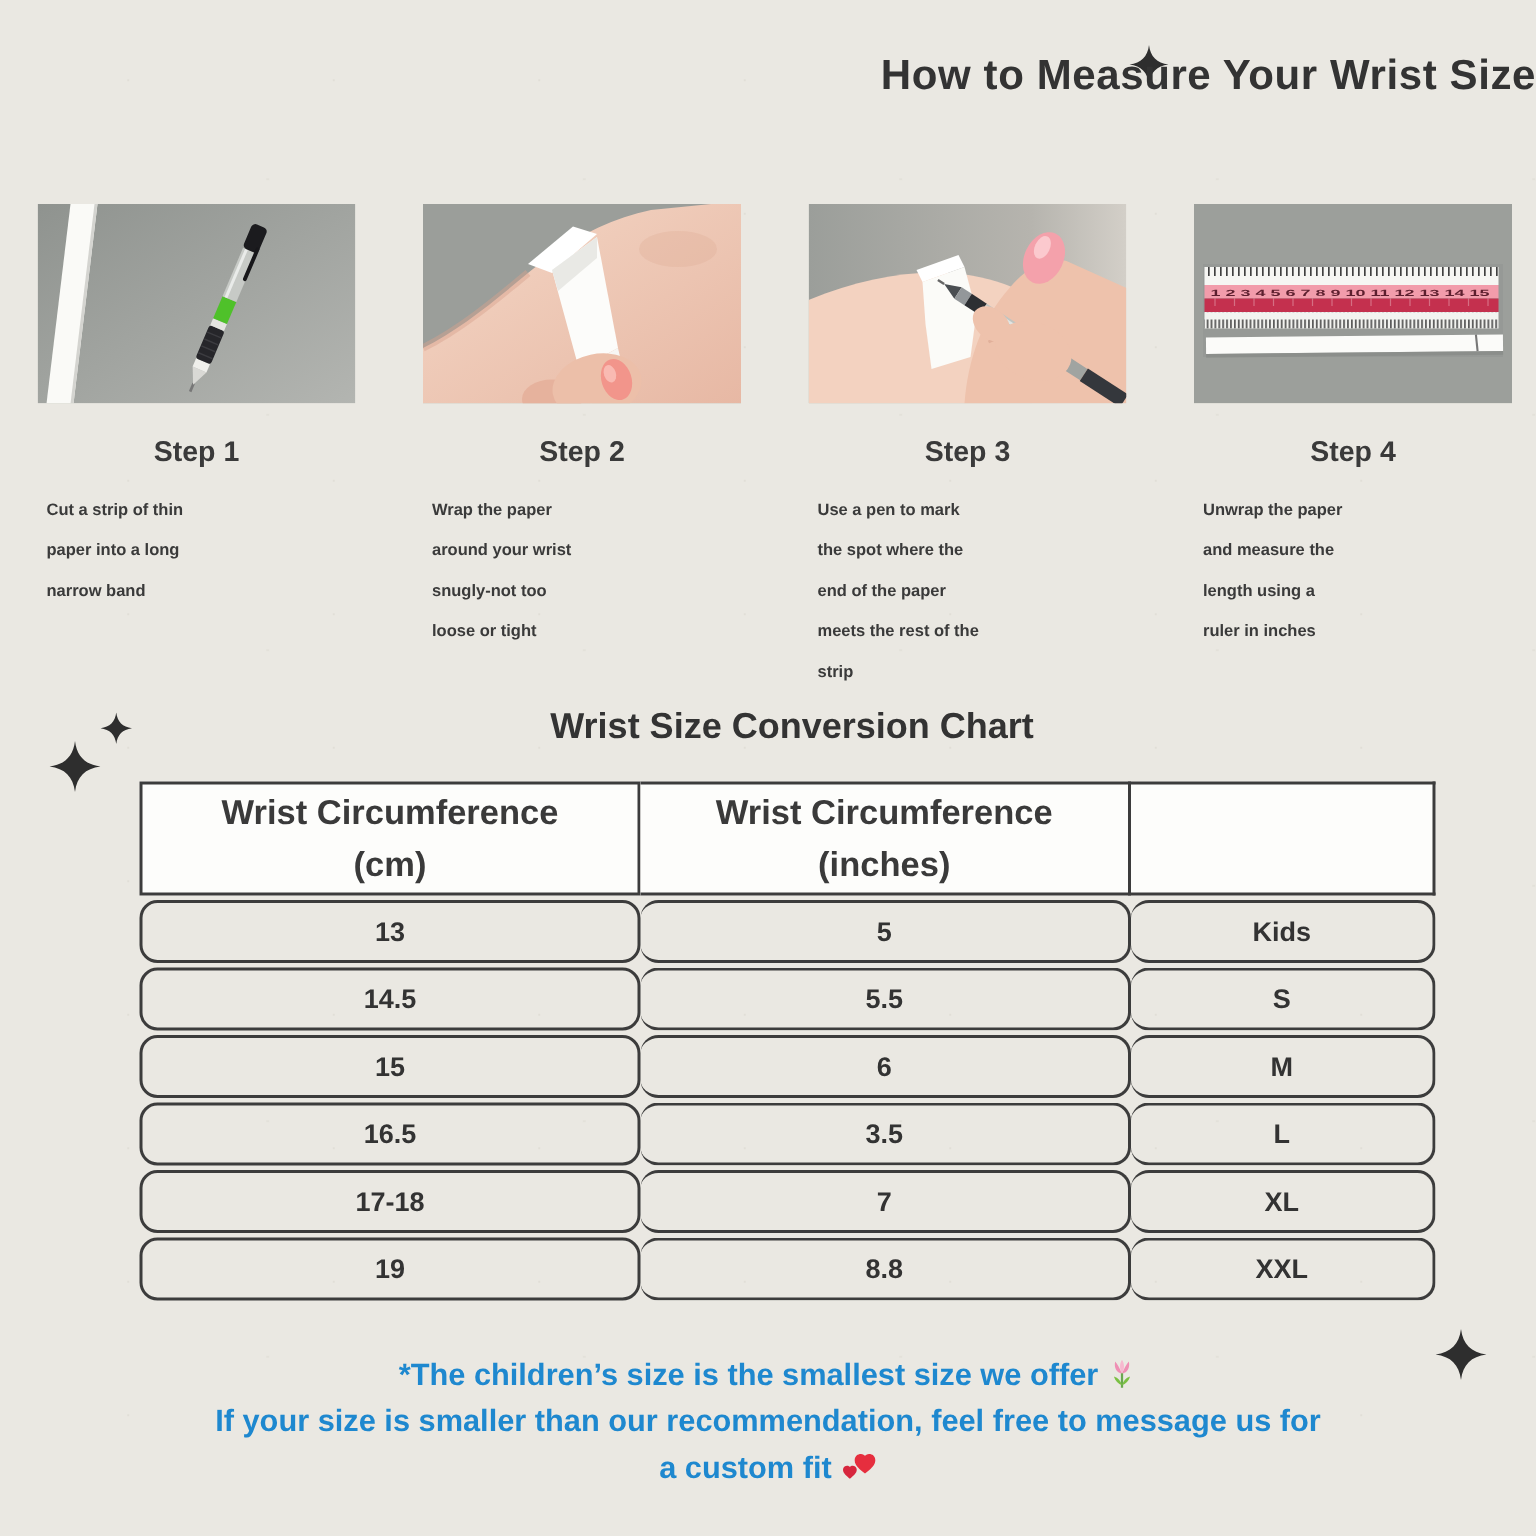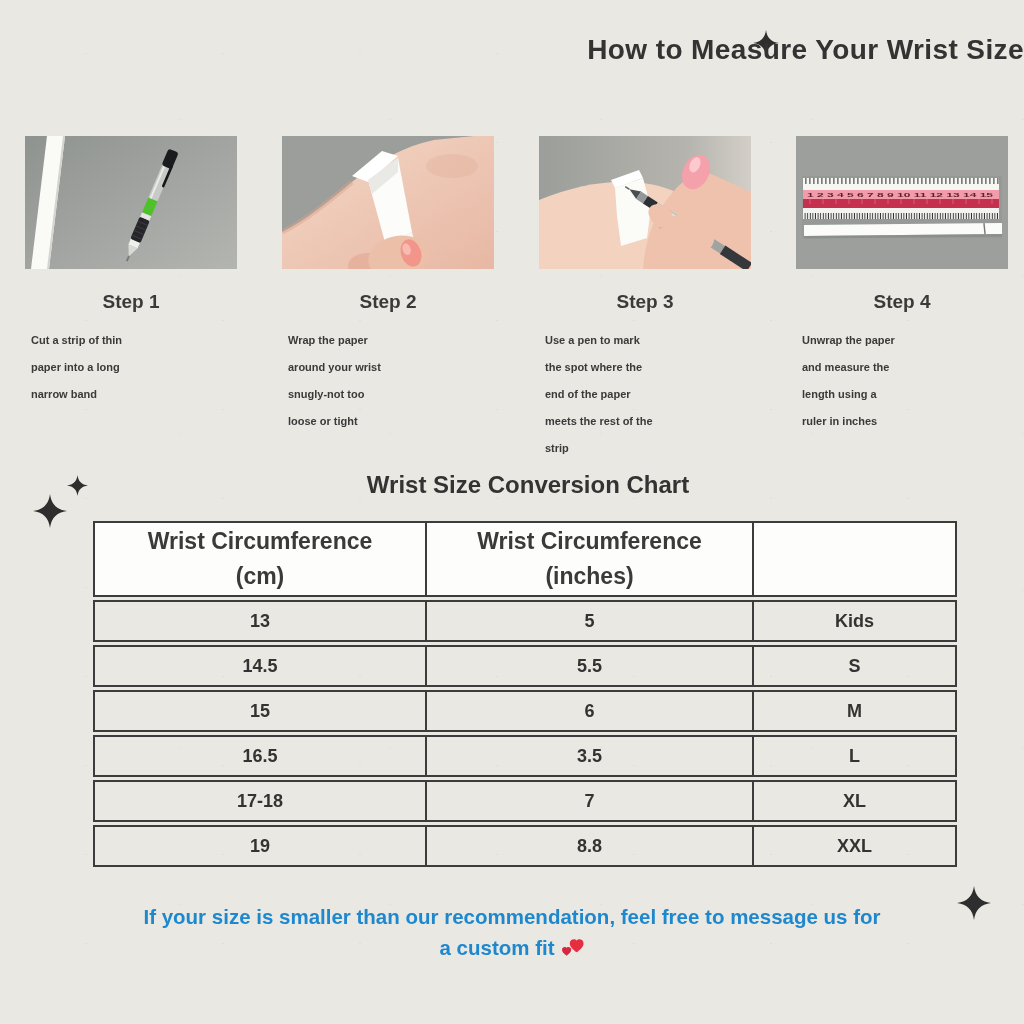--- a/index.html
+++ b/index.html
@@ -41,21 +41,21 @@
   table.conv col.c1{width:334px;}
   table.conv col.c2{width:327px;}
   table.conv col.c3{width:203px;}
   table.conv th,table.conv td{
     box-sizing:border-box;text-align:center;vertical-align:middle;
     border:solid #3c3c3c;border-width:2px 2px 2px 0;
   }
   table.conv th:first-child,table.conv td:first-child{border-left-width:2px;}
   table.conv th{background:#fdfdfb;height:74px;font-size:23px;font-weight:800;color:#3a3a3a;}
   table.conv th span{display:block;line-height:35px;}
-  table.conv td{height:42px;font-size:18px;font-weight:800;color:#333;background:transparent;}
+  table.conv td{height:42px;font-size:18px;font-weight:800;color:#333;background:transparent;border-radius:12px;}
   .footer{
     position:absolute;top:901px;left:0;width:100%;text-align:center;
     font-size:20.5px;line-height:31px;font-weight:800;color:#1e88cf;
   }
   .footer .fline{white-space:nowrap;}
   .inline-icon{display:inline-block;vertical-align:-4px;margin-left:6px;line-height:0;}
 </style>
 </head>
 <body>
 
@@ -321,20 +321,32 @@
       </tr>
       <tr>
         <td>19</td>
         <td>8.8</td>
         <td>XXL</td>
       </tr>
     </tbody>
   </table>
 
   <div class="footer">
+    <div class="fline">
+      <span>*The children’s size is the smallest size we offer</span><span class="inline-icon">
+        <svg width="20" height="22" viewBox="0 0 24 26">
+          <path d="M12 12 L12 24" stroke="#6aa84f" stroke-width="1.8" fill="none"></path>
+          <path d="M12 22 C9 21 6.5 18.5 5.5 15 C9 16 11 18.5 12 22 Z" fill="#7bc043"></path>
+          <path d="M12 22 C15 21 17.5 18.5 18.5 15 C15 16 13 18.5 12 22 Z" fill="#7bc043"></path>
+          <path d="M6.5 3 C5.5 8 7.5 12 12 12.5 C10 8.5 8.5 5 6.5 3 Z" fill="#ef8fb4"></path>
+          <path d="M17.5 3 C18.5 8 16.5 12 12 12.5 C14 8.5 15.5 5 17.5 3 Z" fill="#ef8fb4"></path>
+          <path d="M12 1.5 C10 4.5 9.8 9 12 12.5 C14.2 9 14 4.5 12 1.5 Z" fill="#f7b8cf"></path>
+        </svg>
+      </span>
+    </div>
     <div class="fline">If your size is smaller than our recommendation, feel free to message us for</div>
     <div class="fline">
       <span>a custom fit</span><span class="inline-icon">
         <svg width="24" height="22" viewBox="0 0 26 24">
           <path transform="translate(8 1) scale(0.75)" fill="#e62e3e" d="M12 21 C7 17 2 13 2 8 C2 4 5 2 8 2 C10 2 11.5 3 12 4 C12.5 3 14 2 16 2 C19 2 22 4 22 8 C22 13 17 17 12 21 Z"></path>
           <path transform="translate(0 10) scale(0.5)" fill="#d7263d" d="M12 21 C7 17 2 13 2 8 C2 4 5 2 8 2 C10 2 11.5 3 12 4 C12.5 3 14 2 16 2 C19 2 22 4 22 8 C22 13 17 17 12 21 Z"></path>
         </svg>
       </span>
     </div>
   </div>

